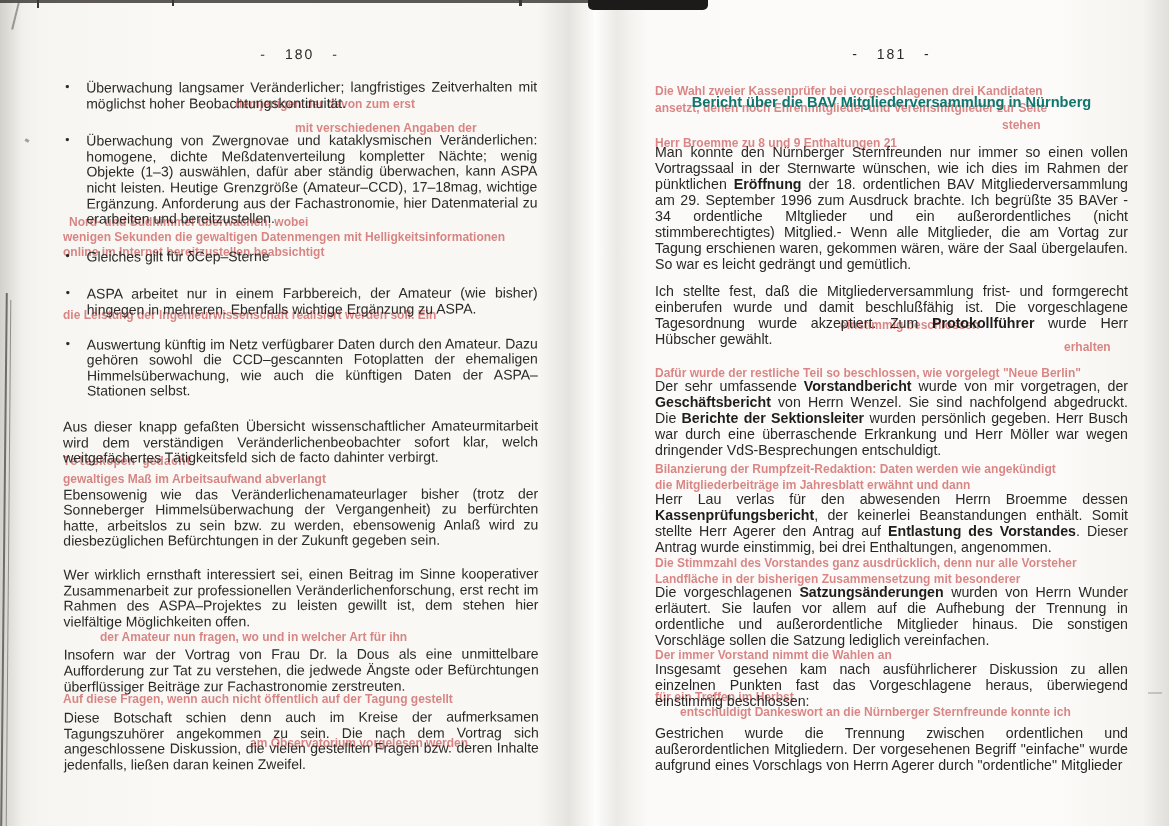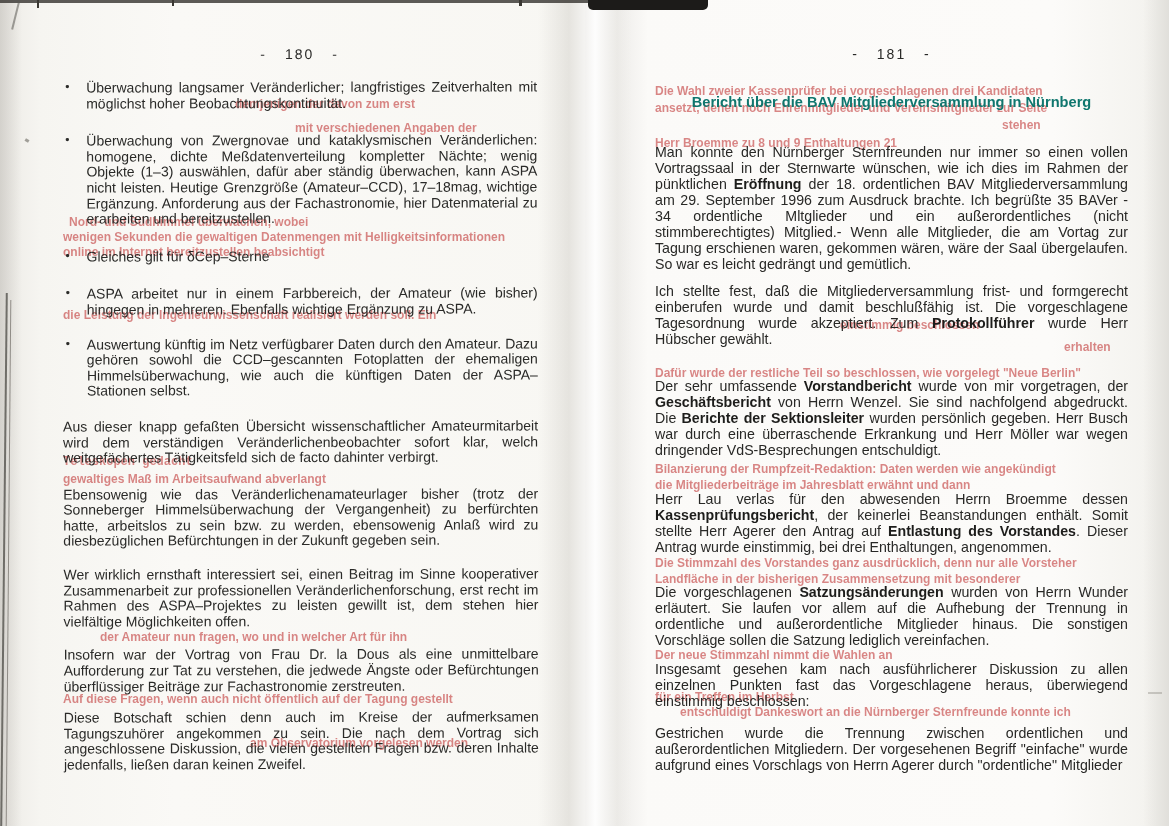--- a/index.html
+++ b/index.html
@@ -96,21 +96,21 @@
       <div class="ghost" style="left: 655px; top: 101px; width: 473px;">ansetzt, denen noch Ehrenmitglieder und Vereinsmitglieder zur Seite</div>
       <div class="ghost" style="left: 1002px; top: 118px; width: 120px;">stehen</div>
       <div class="ghost" style="left: 655px; top: 136px; width: 420px;">Herr Broemme zu 8 und 9 Enthaltungen 21</div>
       <div class="ghost" style="left: 840px; top: 318px; width: 250px;">einstimmig beschlossen</div>
       <div class="ghost" style="left: 1052px; top: 340px; width: 90px; margin-left: 12px;">erhalten</div>
       <div class="ghost" style="left: 655px; top: 366px; width: 473px;">Dafür wurde der restliche Teil so beschlossen, wie vorgelegt "Neue Berlin"</div>
       <div class="ghost" style="left: 655px; top: 462px; width: 473px;">Bilanzierung der Rumpfzeit-Redaktion: Daten werden wie angekündigt</div>
       <div class="ghost" style="left: 655px; top: 478px; width: 473px;">die Mitgliederbeiträge im Jahresblatt erwähnt und dann</div>
       <div class="ghost" style="left: 655px; top: 556px; width: 473px;">Die Stimmzahl des Vorstandes ganz ausdrücklich, denn nur alle Vorsteher</div>
       <div class="ghost" style="left: 655px; top: 572px; width: 473px;">Landfläche in der bisherigen Zusammensetzung mit besonderer</div>
-      <div class="ghost" style="left: 655px; top: 648px; width: 400px;">Der neue Stimmzahl nimmt die Wahlen an</div>
+      <div class="ghost" style="left: 655px; top: 648px; width: 400px;">Der immer Vorstand nimmt die Wahlen an</div>
       <div class="ghost" style="left: 655px; top: 690px; width: 300px;">für ein Treffen im Herbst</div>
       <div class="ghost" style="left: 680px; top: 705px; width: 440px;">entschuldigt Dankeswort an die Nürnberger Sternfreunde konnte ich</div>
     </div>
 
   <section class="page pleft">
     <div class="pagenum">- 180 -</div>
     <div id="left-body">
         <div class="block bullet"><span class="marker">•</span><span>Überwachung langsamer Veränderlicher; langfristiges Zeitverhalten mit möglichst hoher Beobachtungskontinuität.</span></div>
         <div class="block bullet"><span class="marker">•</span><span>Überwachung von Zwergnovae und kataklysmischen Veränderlichen: homogene, dichte Meßdatenverteilung kompletter Nächte; wenig Objekte (1–3) auswählen, dafür aber ständig überwachen, kann ASPA nicht leisten. Heutige Grenzgröße (Amateur–CCD), 17–18mag, wichtige Ergänzung. Anforderung aus der Fachastronomie, hier Datenmaterial zu erarbeiten und bereitzustellen.</span></div>
         <div class="block bullet"><span class="marker">•</span><span>Gleiches gilt für δCep–Sterne</span></div>

